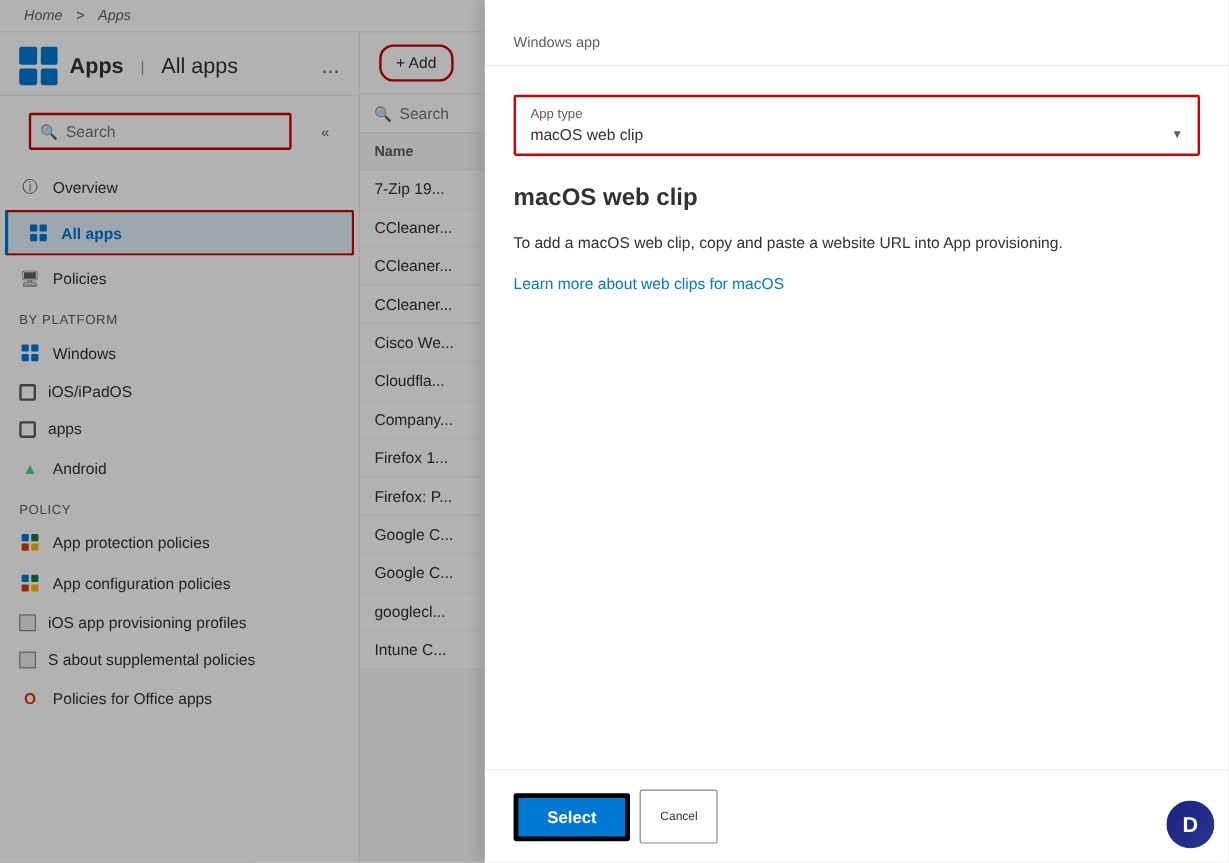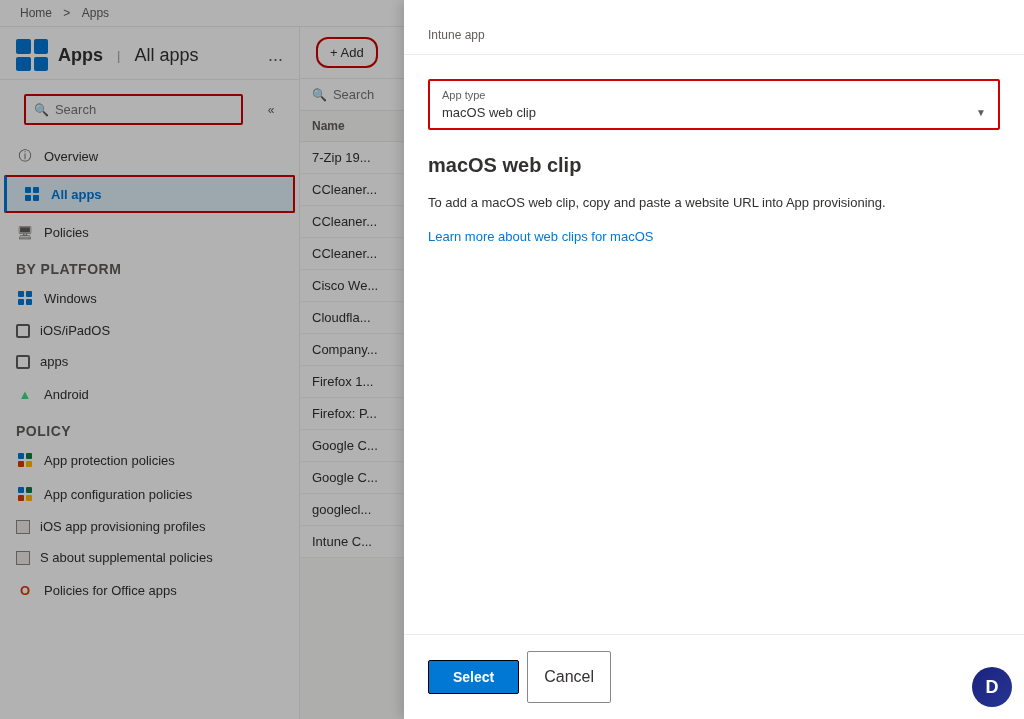--- a/index.html
+++ b/index.html
@@ -6,21 +6,21 @@
     body { font-family: 'Segoe UI', Arial, sans-serif; font-size: 13px; background: #f3f2f1; display: flex; flex-direction: column; height: 719px; width: 1024px; overflow: hidden; }
 
     
     .breadcrumb-bar {
       background: #fff;
       padding: 6px 16px;
       font-size: 12px;
       color: #0078d4;
       border-bottom: 1px solid #edebe9;
     }
-    .breadcrumb-bar span { color: #605e5c; margin: 0 4px; }
+    .breadcrumb-bar span { color: #605e5c; margin: 0 4px; font-style: italic; }
 
     
     .main-layout {
       display: flex;
       flex: 1;
       overflow: hidden;
     }
 
     
     .sidebar {
@@ -121,22 +121,22 @@
       cursor: pointer;
       color: #323130;
       gap: 10px;
       font-size: 13px;
     }
     .nav-item.active { background: #e1effa; color: #0078d4; font-weight: 600; border-left: 3px solid #0078d4; }
     .nav-item.active .nav-icon { color: #0078d4; }
 
     .nav-section-header {
       padding: 12px 16px 4px 16px;
-      font-size: 14px;
-      font-weight: 700;
+      font-size: 11px;
+      font-weight: 400;
       color: #605e5c;
       text-transform: uppercase;
       letter-spacing: 0.5px;
     }
 
     .nav-icon {
       width: 18px;
       height: 18px;
       display: flex;
       align-items: center;
@@ -324,34 +324,34 @@
       border-top: 1px solid #edebe9;
       display: flex;
       gap: 8px;
       align-items: center;
     }
 
     .select-btn {
       padding: 8px 24px;
       background: #0078d4;
       color: #fff;
-      border: 1px solid #000000;
+      border: 4px solid #000000;
       border-radius: 2px;
       font-size: 14px;
       font-weight: 600;
       cursor: pointer;
     }
 
     .cancel-btn {
       padding: 16px 16px;
       background: #fff;
       color: #323130;
       border: 1px solid #8a8886;
       border-radius: 2px;
-      font-size: 16px;
+      font-size: 10px;
       cursor: pointer;
     }
 
     
     .watermark {
       position: fixed;
       bottom: 12px;
       right: 12px;
       z-index: 102;
       width: 40px;
@@ -539,21 +539,21 @@
       <div class="list-item-row">Google C...</div>
       <div class="list-item-row">googlecl...</div>
       <div class="list-item-row">Intune C...</div>
     </div>
   </div>
 </div>
 
 <div class="overlay-backdrop"></div>
 <div class="overlay-panel">
   <div class="overlay-header">
-    <div class="overlay-subtitle">Intune app</div>
+    <div class="overlay-subtitle">Windows app</div>
   </div>
   <div class="overlay-body">
     
     <div class="app-type-box">
       <div class="app-type-label">App type</div>
       <div class="app-type-value">
         <span>macOS web clip</span>
         <span class="app-type-chevron">▼</span>
       </div>
     </div>

